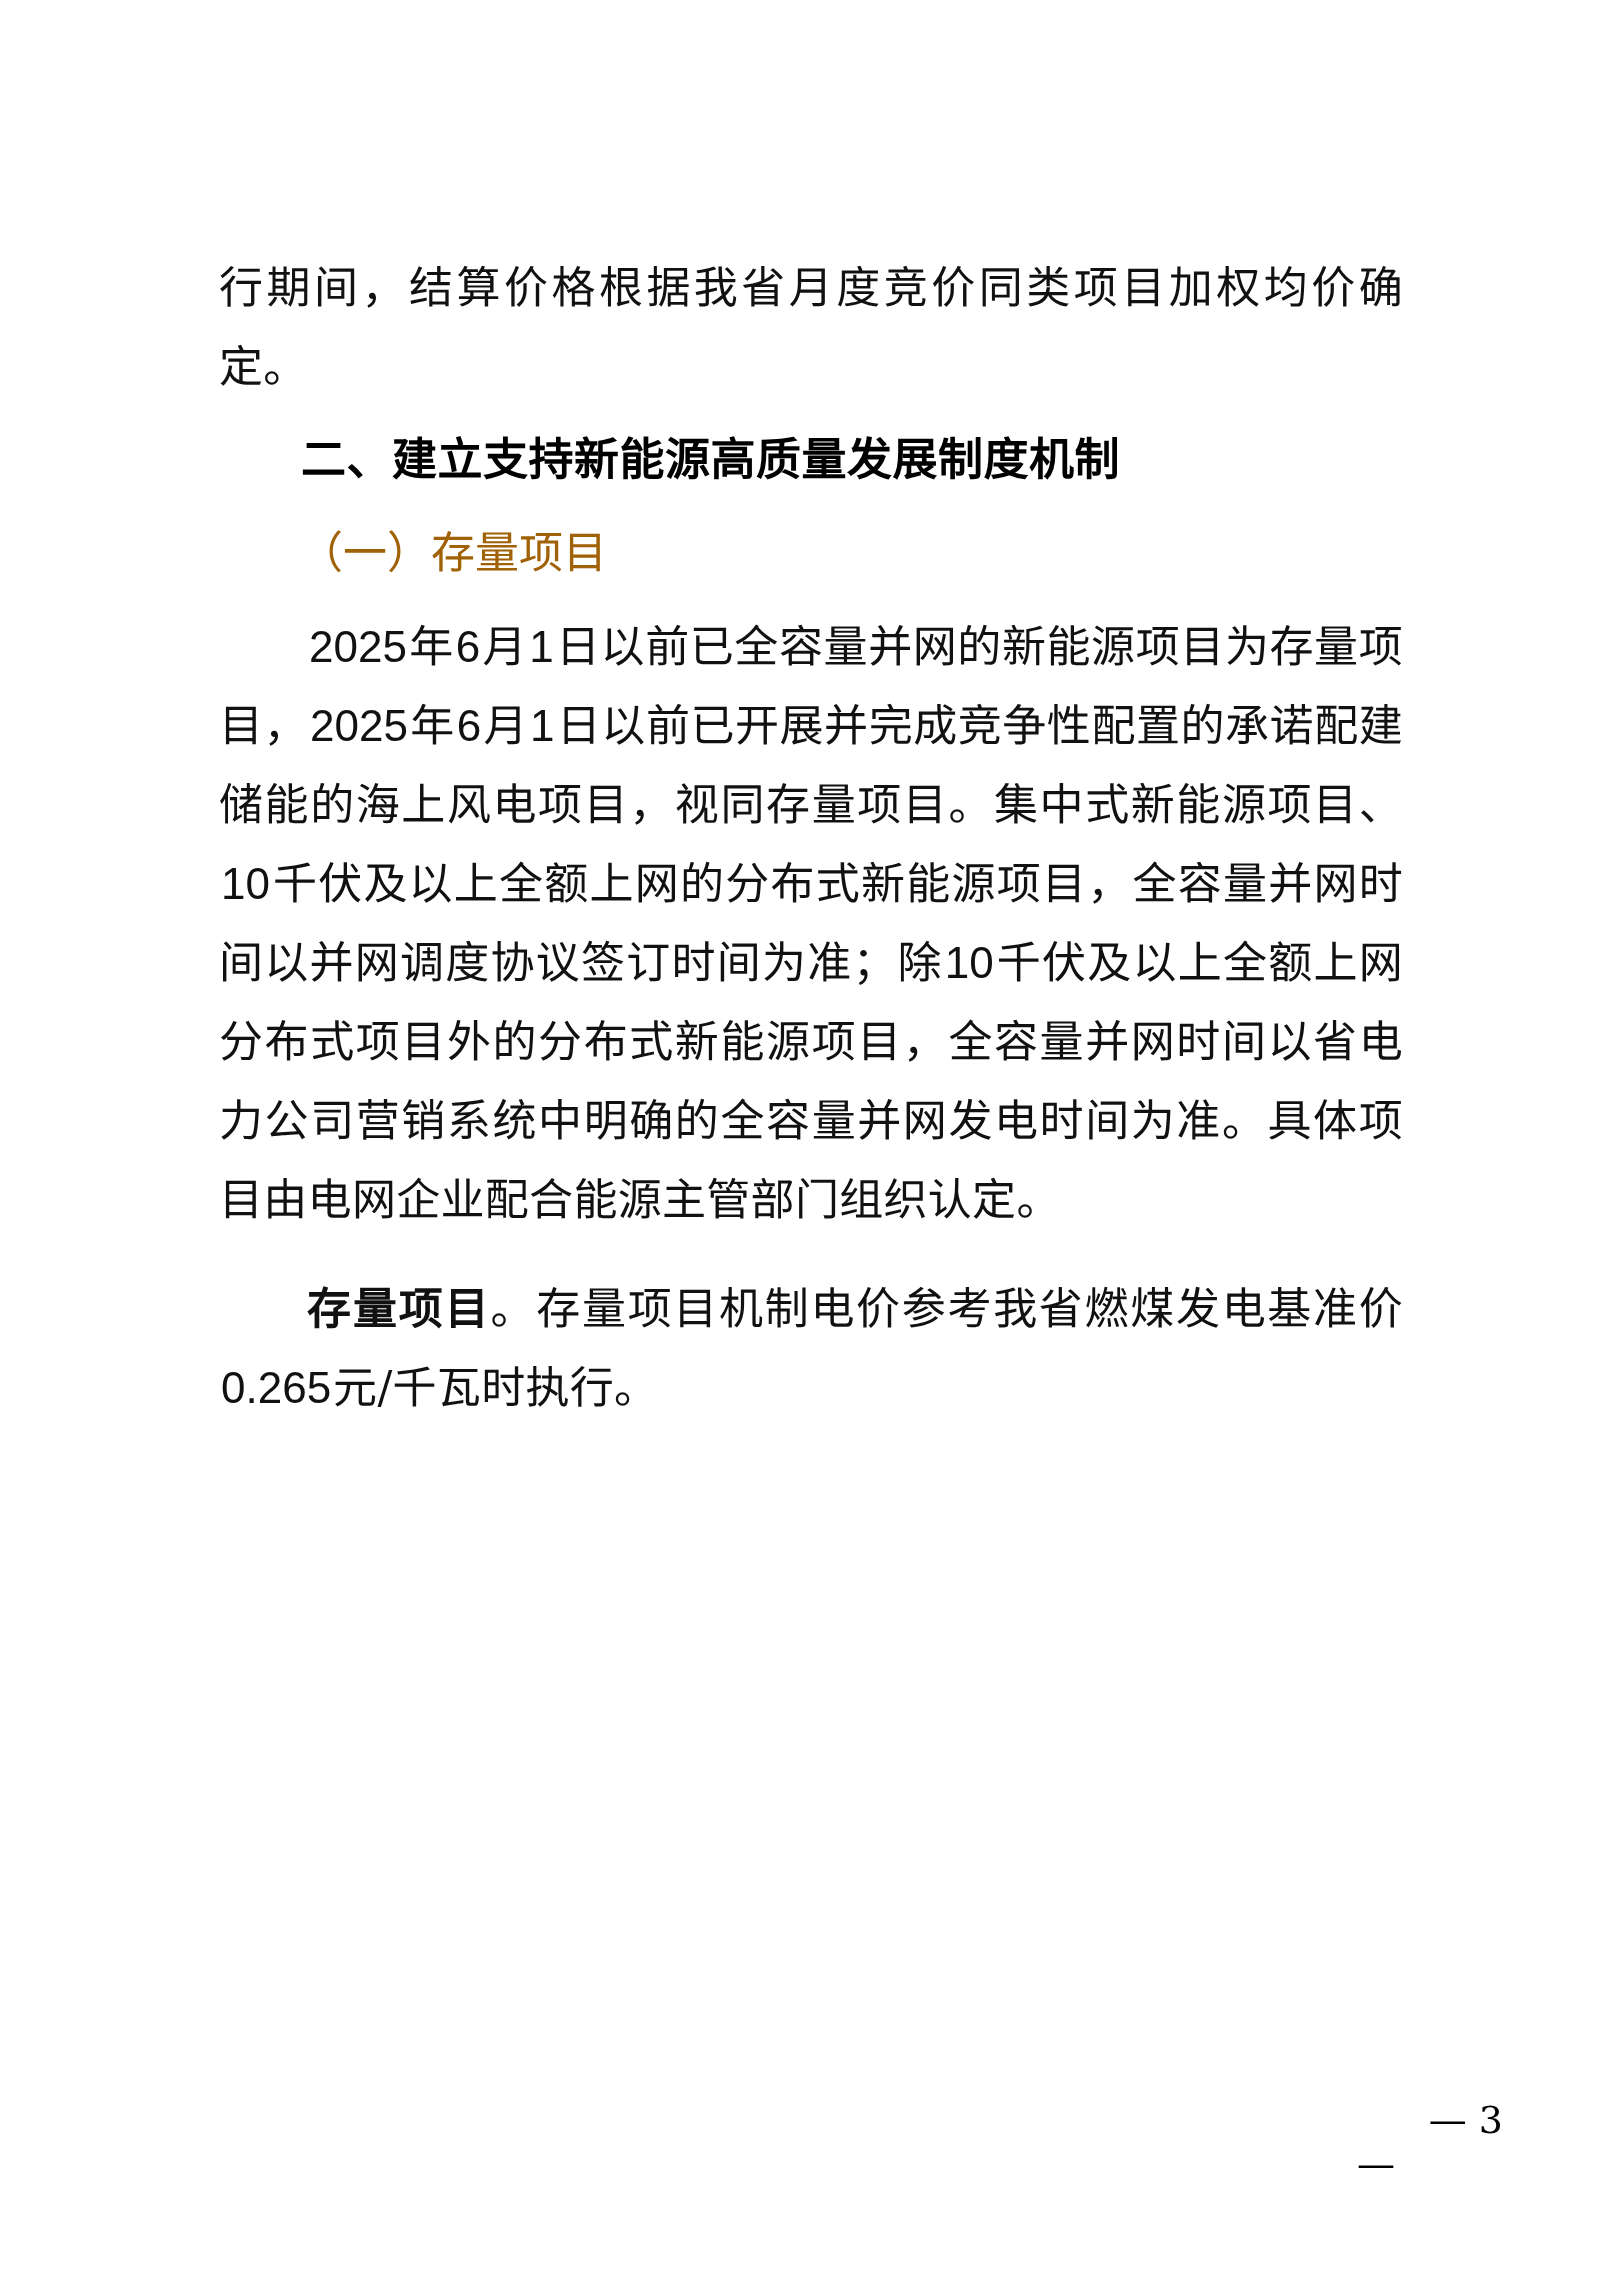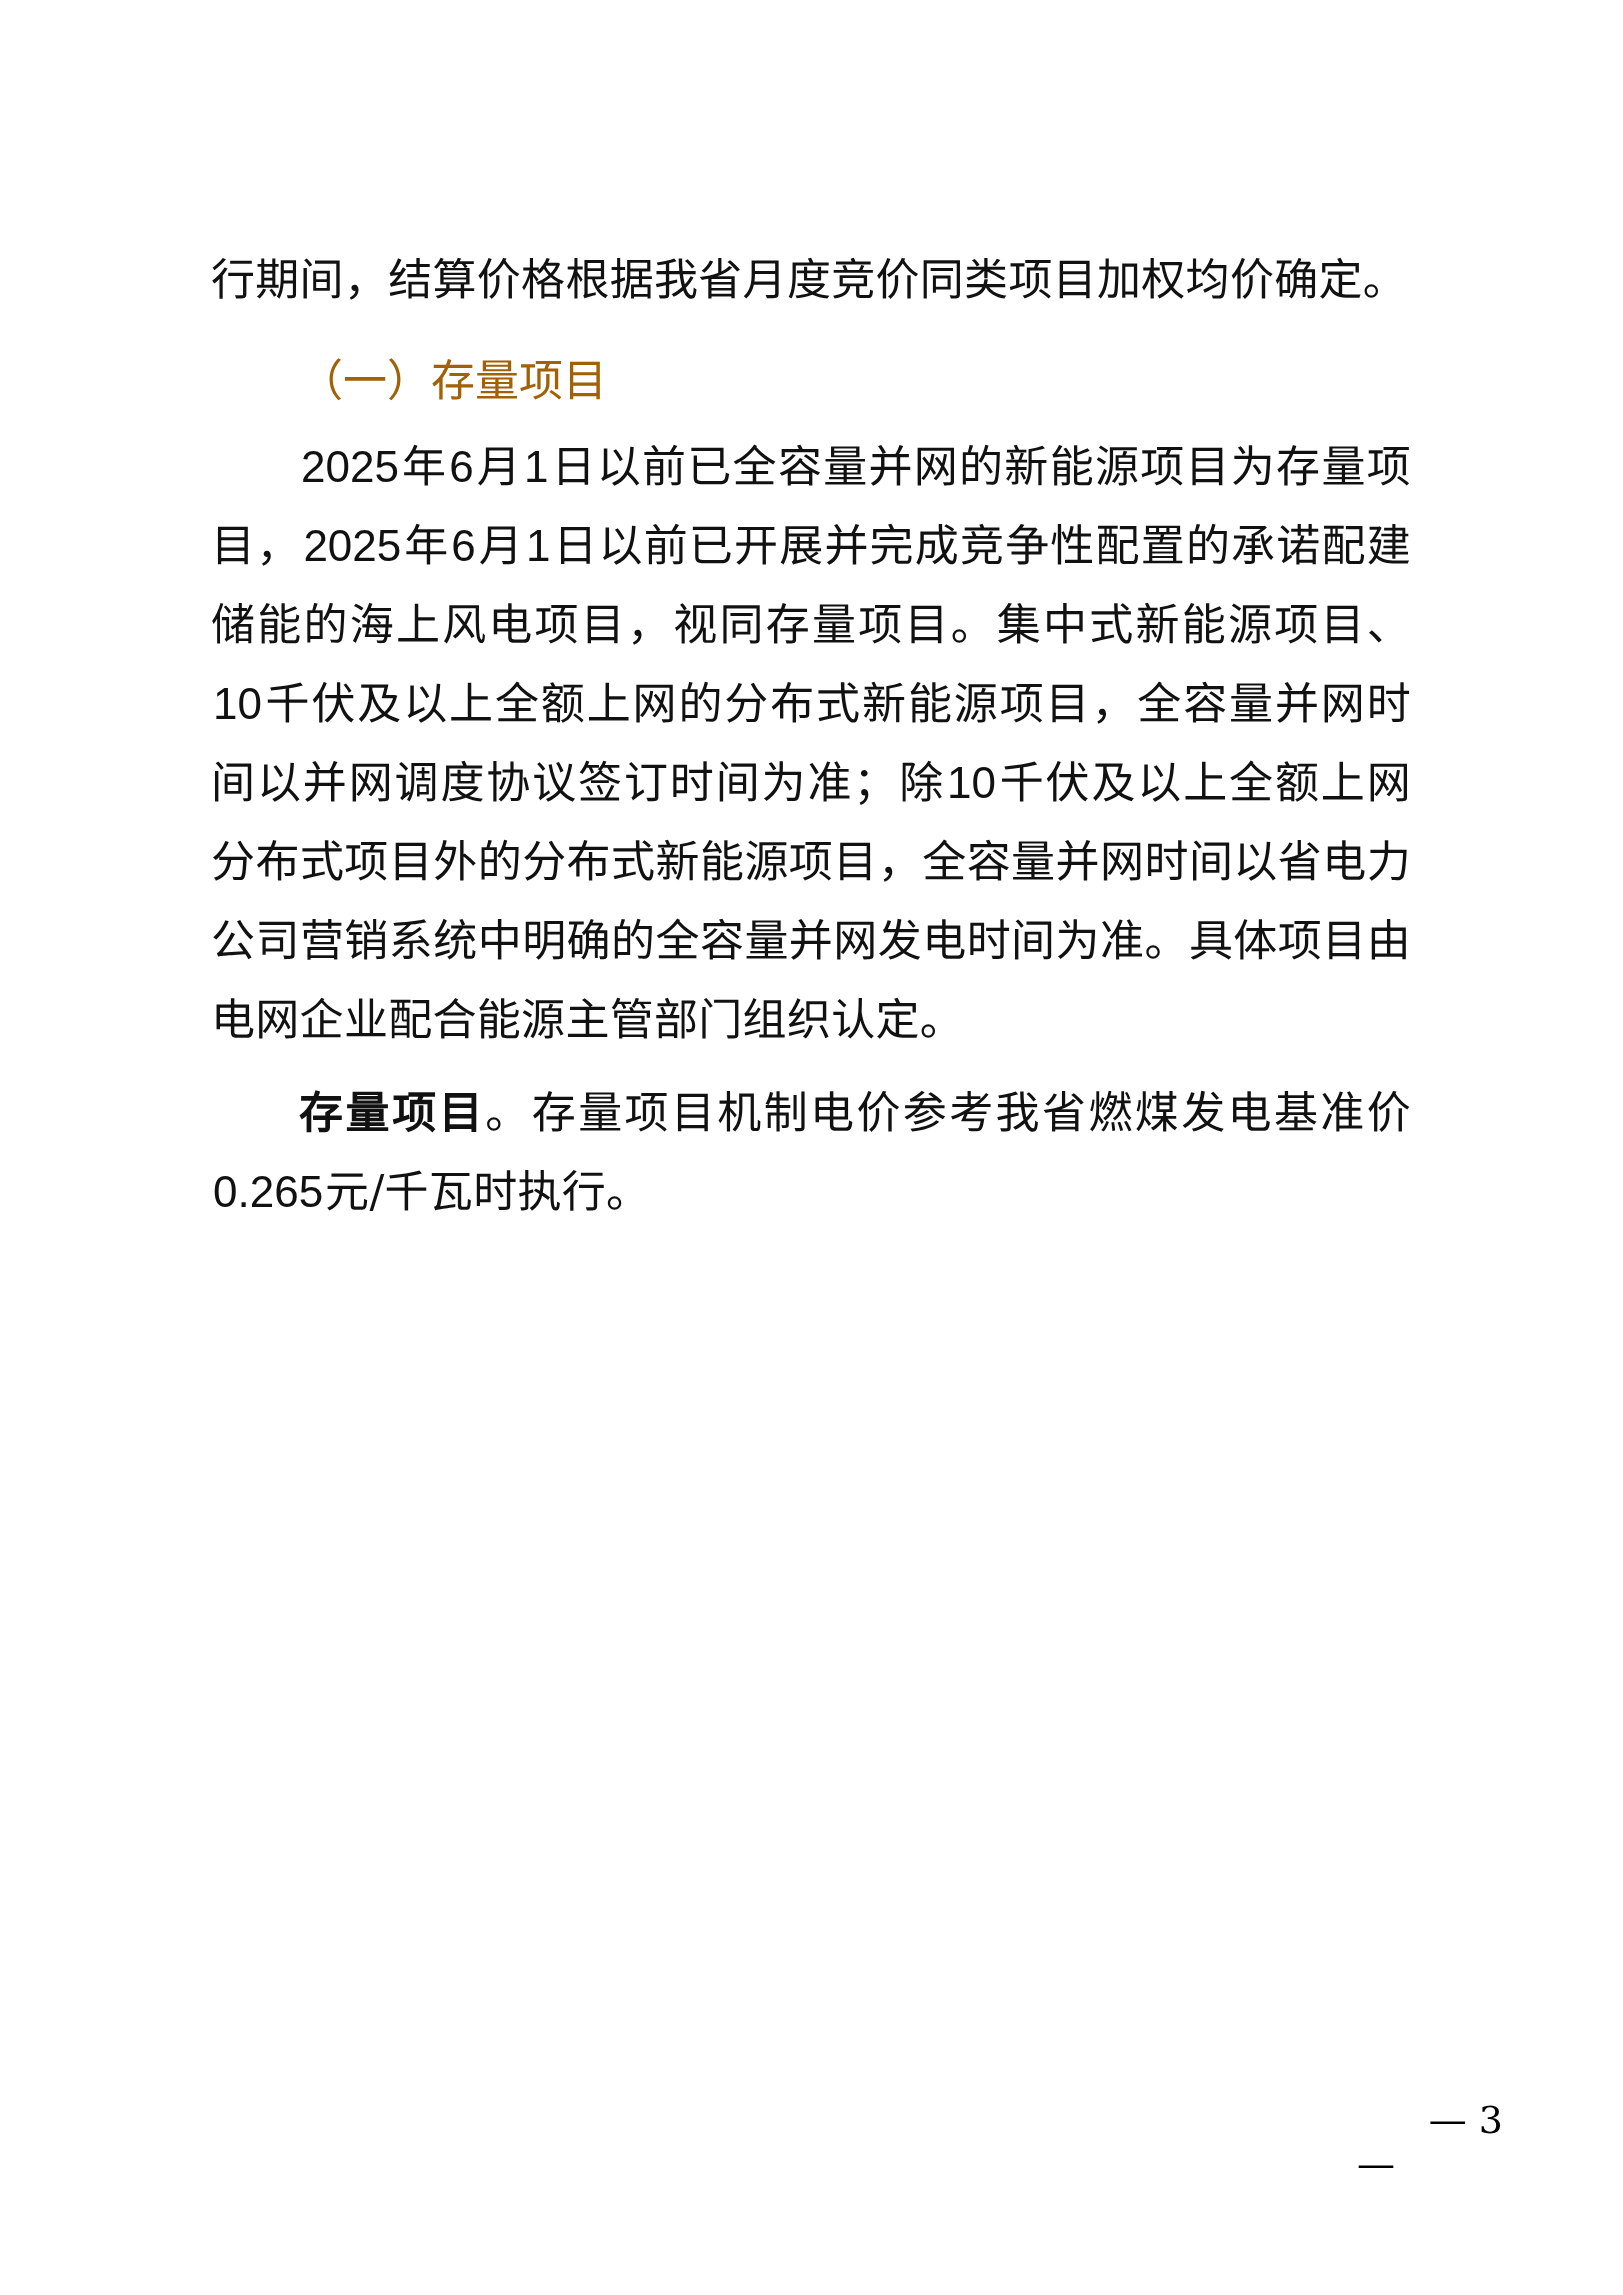--- a/index.html
+++ b/index.html
@@ -25,21 +25,21 @@
     width: 1200px;
   }
   
   .para {
     font-family: "DejaVu Serif", "Liberation Serif", serif;
     font-size: 44px;
     line-height: 79px;
     letter-spacing: 0.3px;
     text-align: justify;
     text-justify: inter-character;
-    margin: 0;
+    margin: 8px;
     color: #111111;
     font-weight: 400;
   }
   .para.indent { text-indent: 88px; }
   .para.noindent { text-indent: 0; }
 
   .gap-sm { height: 7.2px; }
 
   
   .heading {
@@ -100,20 +100,21 @@
 <body>
 
 <div class="page">
 
   <div class="content">
 
     <p class="para noindent">行期间，结算价格根据我省月度竞价同类项目加权均价确定。</p>
 
     <div class="gap-sm"></div>
 
+    <h2 class="heading">二、建立支持新能源高质量发展制度机制</h2>
 
     <div class="gap-sm"></div>
 
 
     <div class="gap-sm"></div>
 
     <p class="subheading">（一）存量项目</p>
 
     <div class="gap-sm"></div>
 

